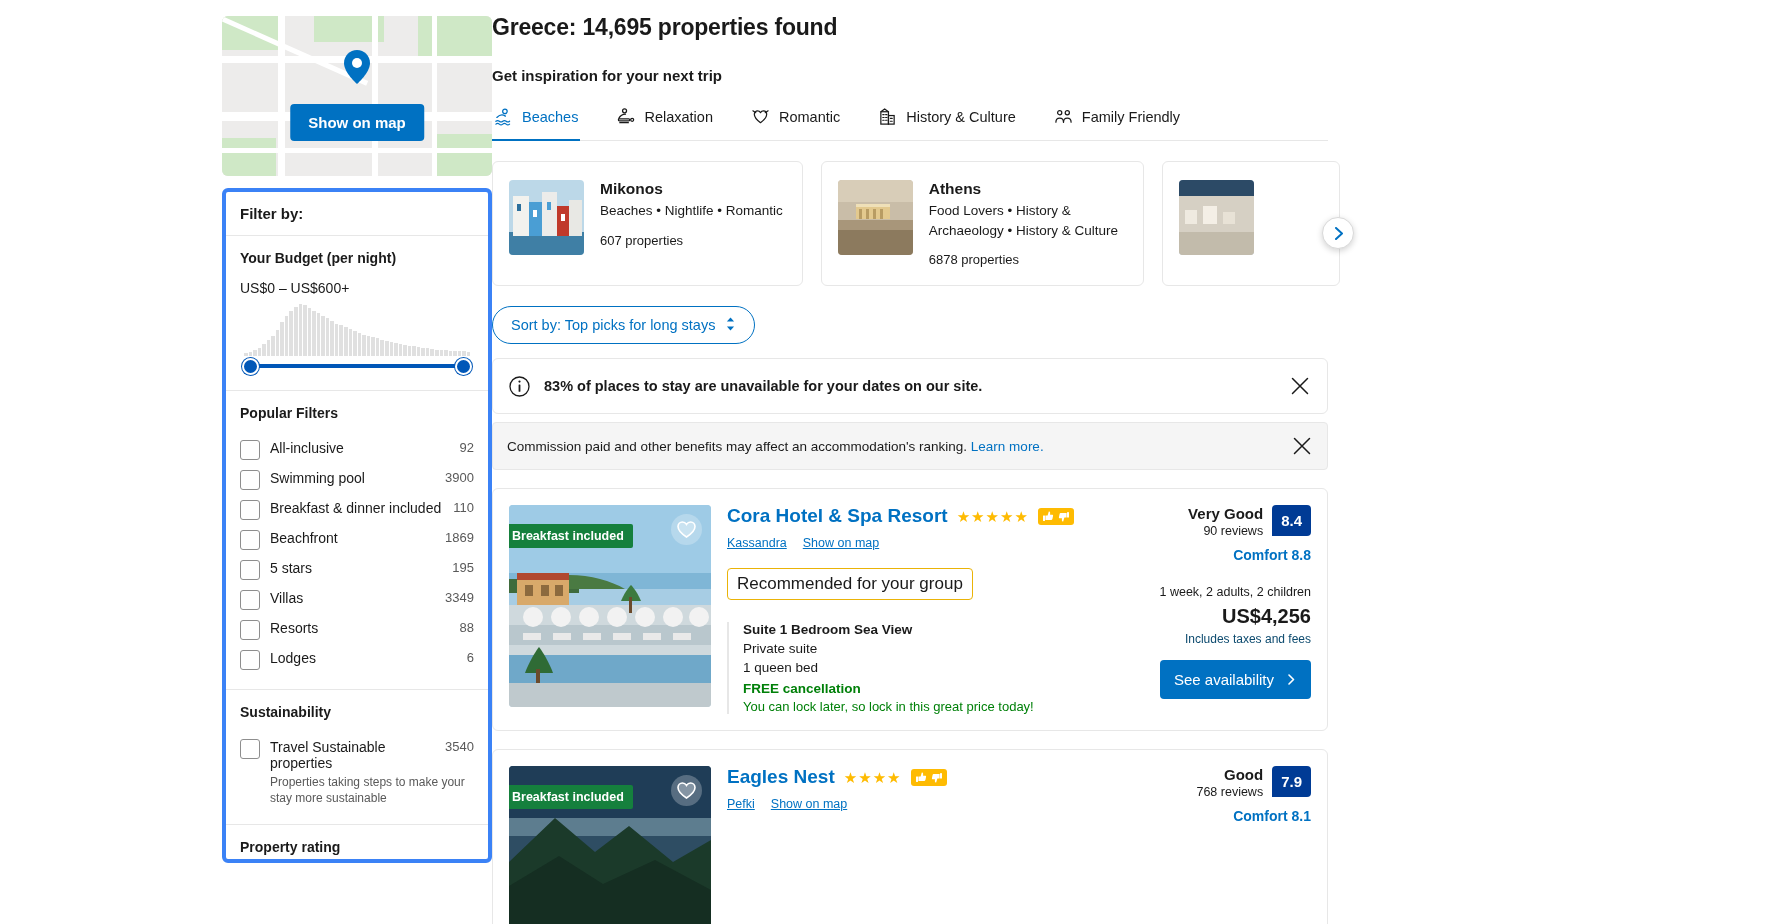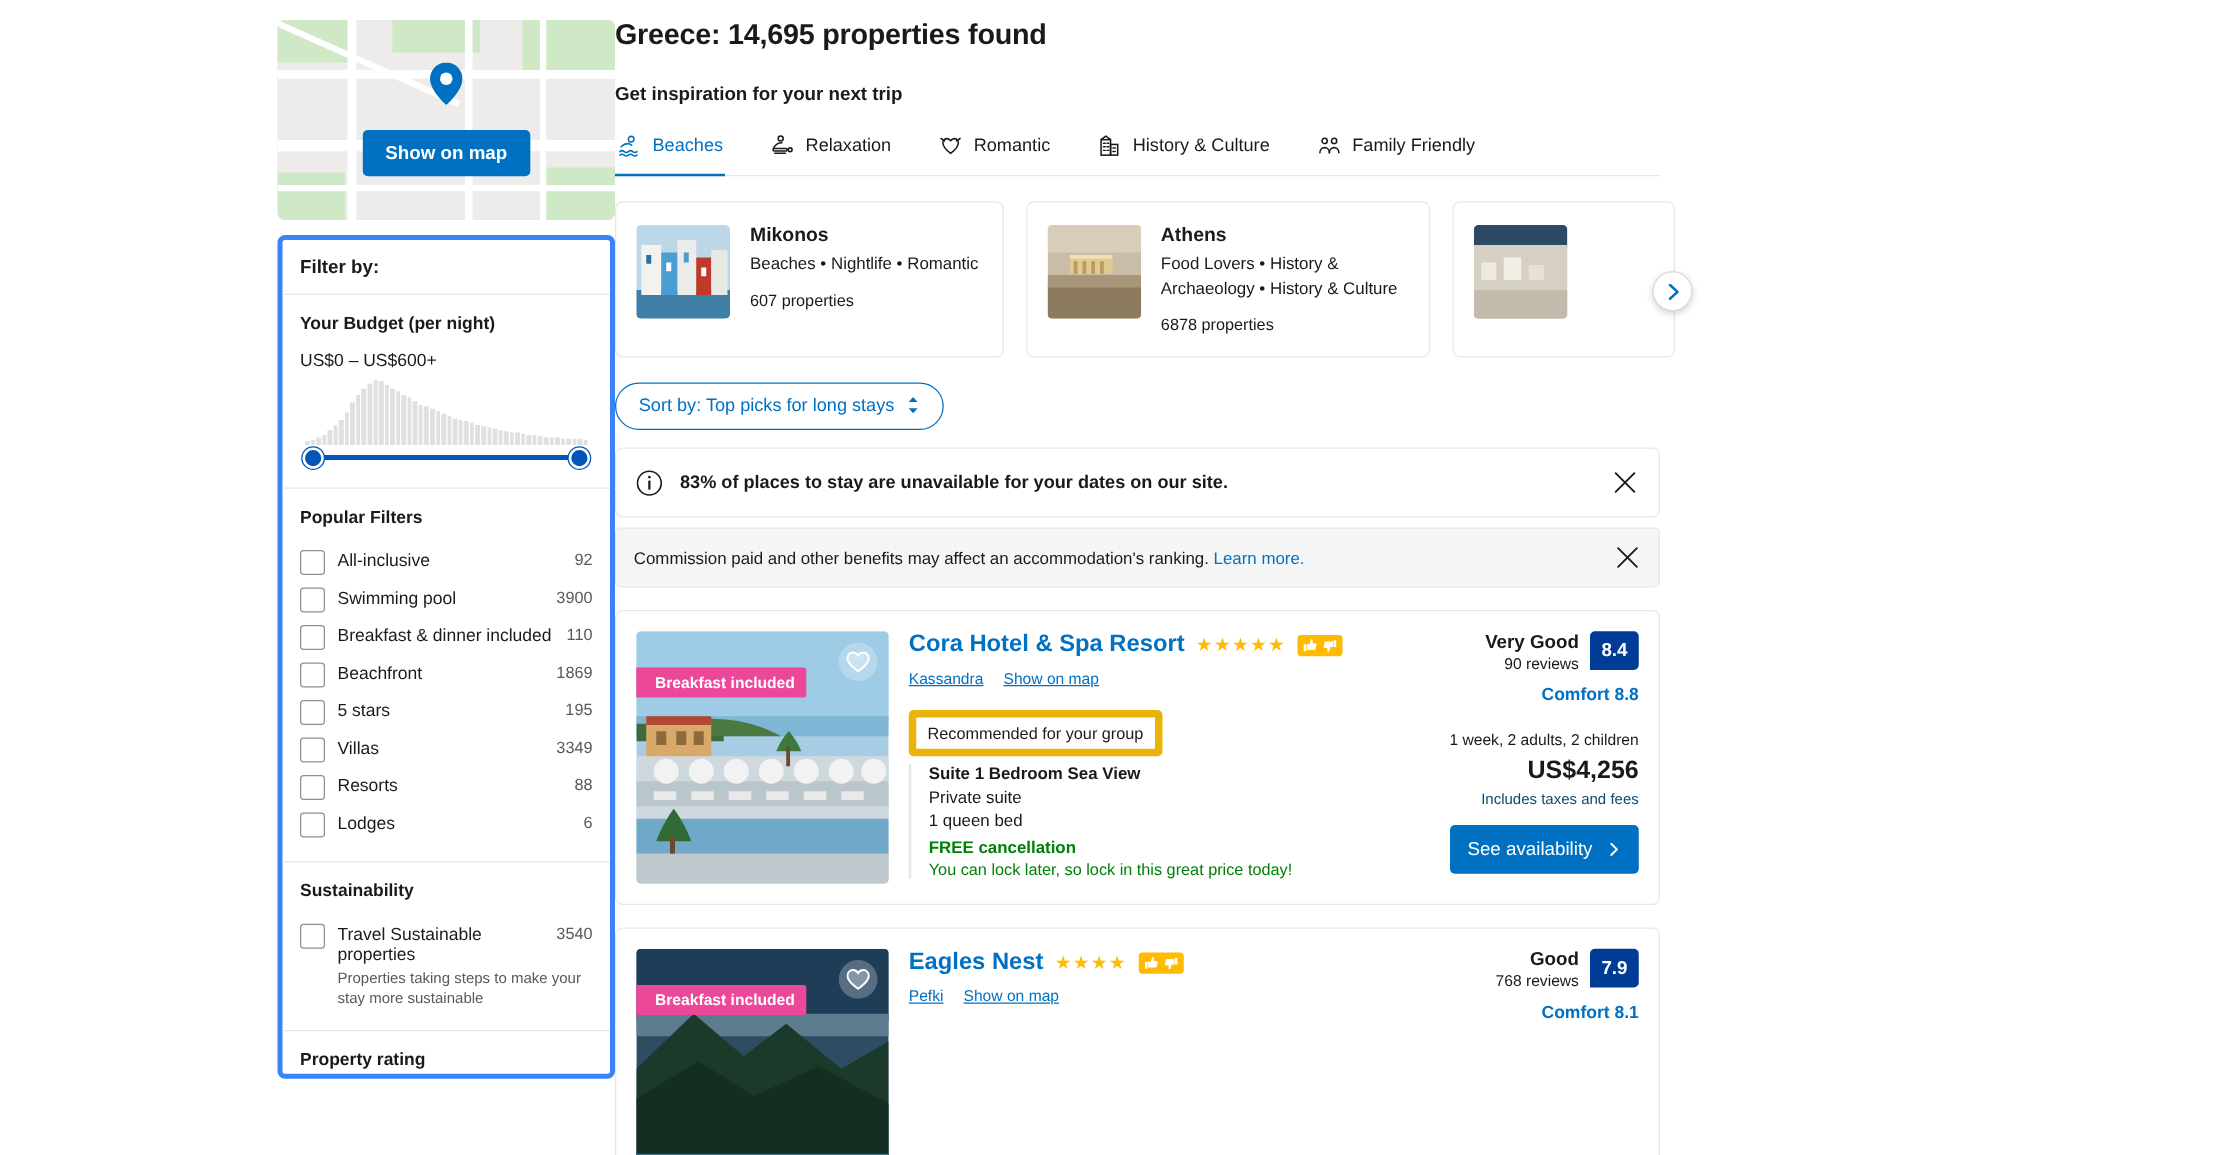--- a/index.html
+++ b/index.html
@@ -100,36 +100,36 @@
   .commission-text { flex: 1; font-size: 13.5px; color: #1a1a1a; }
   .commission-text a { color: #0071c2; text-decoration: none; }
 
   
   .prop {
     margin-top: 18px; width: 836px; border: 1px solid #e7e7e7; border-radius: 6px;
     background: #fff; display: flex; padding: 16px; gap: 16px;
   }
   .prop-img { position: relative; width: 202px; height: 202px; border-radius: 4px; overflow: hidden; flex: 0 0 202px; }
   .badge-breakfast {
-    position: absolute; left: -17px; top: 29px; background: #ec4899; color: #fff;
-    font-size: 12.5px; font-weight: 700; padding: 5px 9px 5px 20px; border-radius: 2px; margin-left: 12px;
+    position: absolute; left: -17px; top: 19px; background: #15803d; color: #fff;
+    font-size: 12.5px; font-weight: 700; padding: 5px 9px 5px 20px; border-radius: 2px;
   }
   .heart {
     position: absolute; right: 9px; top: 9px; width: 31px; height: 31px; border-radius: 50%;
     background: rgba(255,255,255,.25); display: flex; align-items: center; justify-content: center; cursor: pointer;
   }
   .prop-mid { flex: 1; min-width: 0; }
   .prop-title-row { display: flex; align-items: center; gap: 9px; flex-wrap: wrap; }
   .prop-title { font-size: 19px; font-weight: 700; color: #0071c2; cursor: pointer; }
   .stars { color: #febb02; font-size: 15px; letter-spacing: 1px; line-height: 1; }
   .thumbsup { background: #febb02; border-radius: 3px; padding: 2px 4px; display: inline-flex; gap: 2px; align-items: center; line-height: 0; }
   .prop-links { margin-top: 9px; display: flex; gap: 16px; font-size: 12.5px; }
   .prop-links a { color: #0071c2; text-decoration: underline; cursor: pointer; }
-  .rec-chip { display: inline-block; margin-top: 18px; border: 6px solid #eab308; border-radius: 4px; font-size: 13px; padding: 5px 9px; }
-  .room-block { margin-top: 6px; border-left: 2px solid #e7e7e7; padding-left: 14px; }
+  .rec-chip { display: inline-block; margin-top: 18px; border: 1px solid #eab308; border-radius: 4px; font-size: 17px; padding: 5px 9px; }
+  .room-block { margin-top: 22px; border-left: 2px solid #e7e7e7; padding-left: 14px; }
   .room-name { font-size: 13.5px; font-weight: 700; }
   .room-line { font-size: 13.5px; color: #1a1a1a; margin-top: 4px; }
   .free-cancel { font-size: 13.5px; color: #008009; font-weight: 700; margin-top: 6px; }
   .free-sub { font-size: 13px; color: #008009; margin-top: 3px; }
 
   .prop-right { width: 210px; flex: 0 0 210px; text-align: right; display: flex; flex-direction: column; }
   .score-row { display: flex; justify-content: flex-end; align-items: flex-start; gap: 9px; }
   .score-words { text-align: right; }
   .score-label { font-size: 15px; font-weight: 700; }
   .score-reviews { font-size: 12.5px; color: #1a1a1a; margin-top: 2px; }

